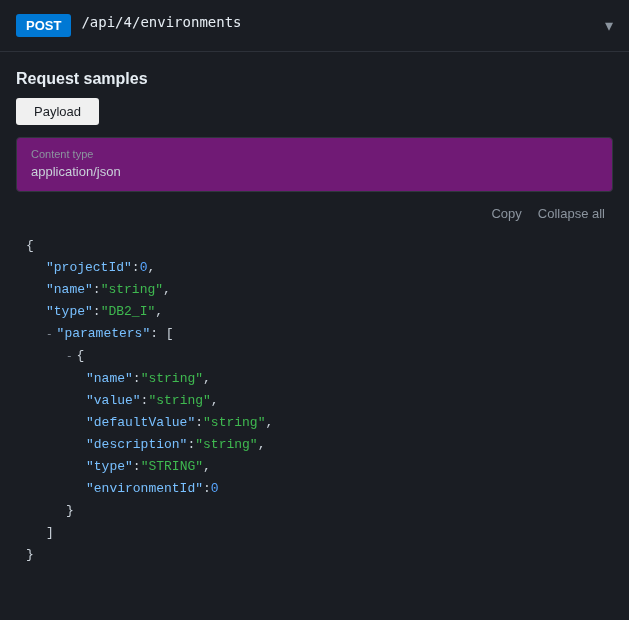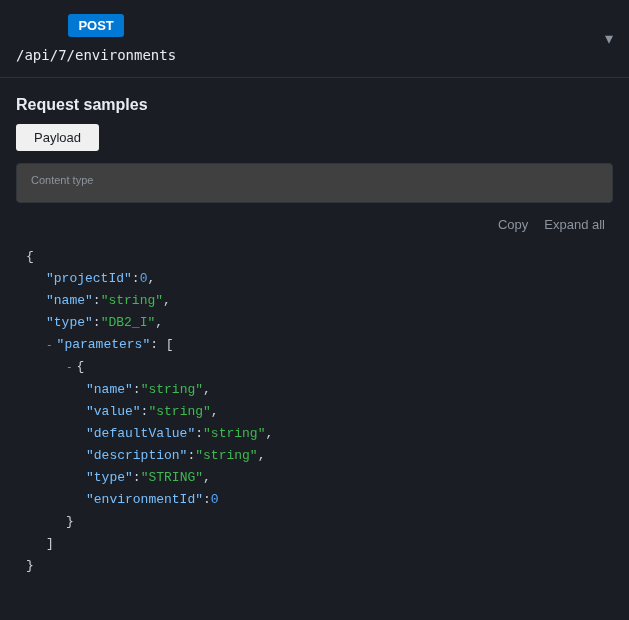--- a/index.html
+++ b/index.html
@@ -15,23 +15,22 @@
       background: #1a1d23;
       padding: 14px 16px;
       display: flex;
       align-items: center;
       justify-content: space-between;
       border-bottom: 1px solid #2d3139;
     }
 
     .method-path {
       display: flex;
-      align-items: center;
+      align-items: flex-start;
       gap: 10px;
-      flex-direction: column;
     }
 
     .method-badge {
       background: #0078d4;
       color: #fff;
       font-weight: 700;
       font-size: 13px;
       padding: 4px 10px;
       border-radius: 3px;
     }
@@ -64,21 +63,21 @@
       border: none;
       padding: 6px 18px;
       font-size: 13px;
       font-weight: 400;
       border-radius: 3px;
       cursor: pointer;
     }
 
     .content-type-box {
       margin: 0 16px;
-      background: #404040;
+      background: #701a75;
       border: 1px solid #30363d;
       border-radius: 4px;
       padding: 10px 14px 12px;
     }
 
     .content-type-label {
       font-size: 11px;
       color: #8b949e;
       margin-bottom: 4px;
     }
@@ -133,38 +132,39 @@
       margin-right: 4px;
       user-select: none;
     }
   </style>
 </head>
 <body>
 
 <div class="top-bar">
   <div class="method-path">
     <span class="method-badge">POST</span>
-    <span class="path-text">/api/7/environments</span>
+    <span class="path-text">/api/4/environments</span>
   </div>
   <span class="chevron-down">▾</span>
 </div>
 
 <div class="section-title">Request samples</div>
 
 <div class="tabs">
   <button class="tab-btn">Payload</button>
 </div>
 
 <div class="content-type-box">
   <div class="content-type-label">Content type</div>
+  <div class="content-type-value">application/json</div>
 </div>
 
 <div class="json-toolbar">
   <button class="json-toolbar-btn">Copy</button>
-  <button class="json-toolbar-btn">Expand all</button>
+  <button class="json-toolbar-btn">Collapse all</button>
 </div>
 
 <div class="json-area">
   <div class="json-line">
     <span class="val-bracket">{</span>
   </div>
   <div class="json-line indent-1">
     <span class="key">"projectId"</span>
       <span class="val-bracket">: </span>
       <span class="val-number">0</span>

